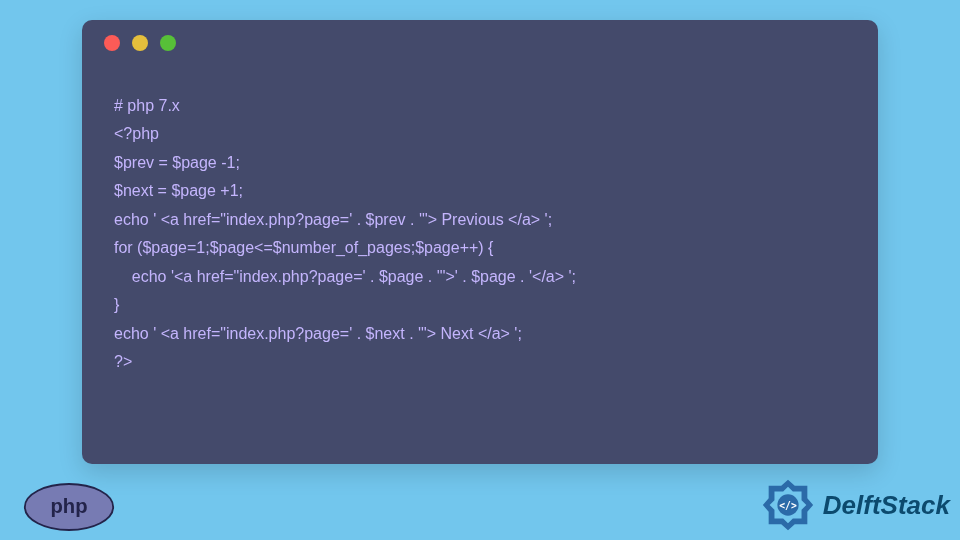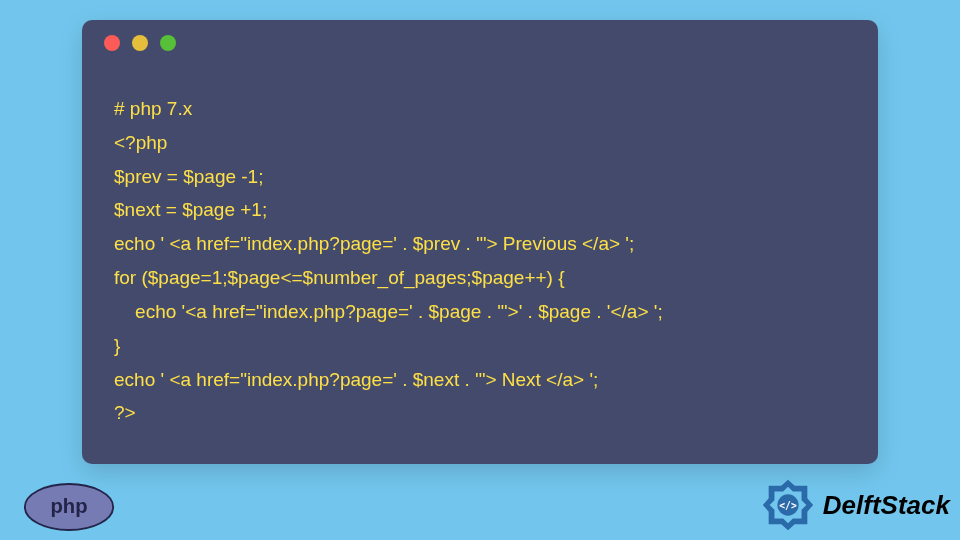--- a/index.html
+++ b/index.html
@@ -31,22 +31,22 @@
   .dot {
     width: 16px;
     height: 16px;
     border-radius: 50%;
   }
   .dot.red { background: #fc5b57; }
   .dot.yellow { background: #e5bf3c; }
   .dot.green { background: #57c038; }
   .code-body {
     padding: 26px 32px 0 32px;
-    color: #fde047;
-    font-size: 19px;
+    color: #c4b5fd;
+    font-size: 16px;
     line-height: 1.78;
     font-family: -apple-system, BlinkMacSystemFont, "Segoe UI", Arial, sans-serif;
     white-space: pre;
   }
   .php-badge {
     position: absolute;
     left: 23px;
     bottom: 8px;
     width: 92px;
     height: 50px;
@@ -62,21 +62,21 @@
   }
   .brand-logo {
     width: 58px;
     height: 58px;
   }
   .brand-logo svg { width: 100%; height: 100%; }
   .brand-text {
     font-size: 26px;
     font-style: italic;
     font-weight: 600;
-    color: #000000;
+    color: #0c4a6e;
   }
 </style>
 </head>
 <body>
 
 <div class="code-window">
   <div class="titlebar">
     <div class="dot red"></div>
     <div class="dot yellow"></div>
     <div class="dot green"></div>

